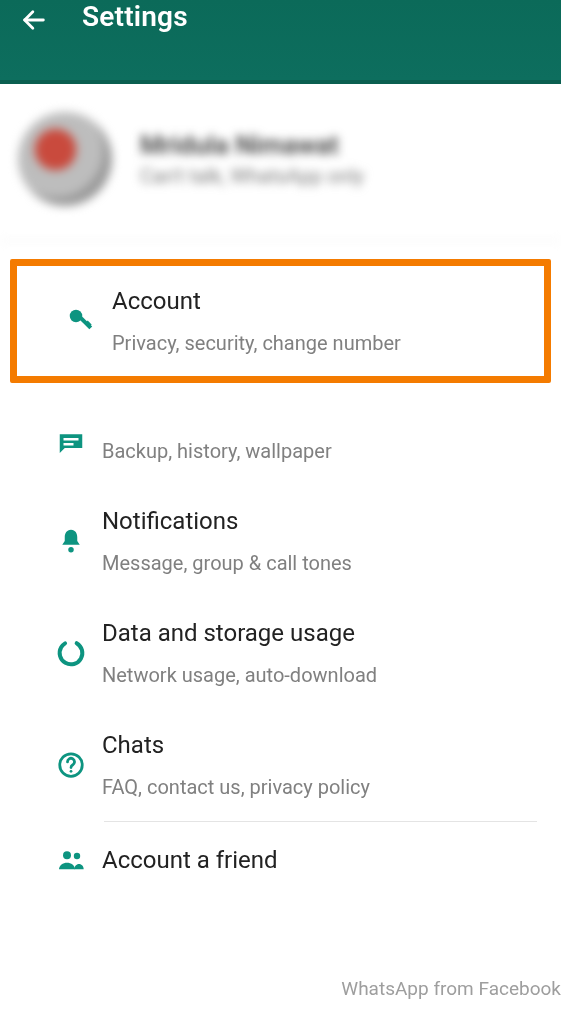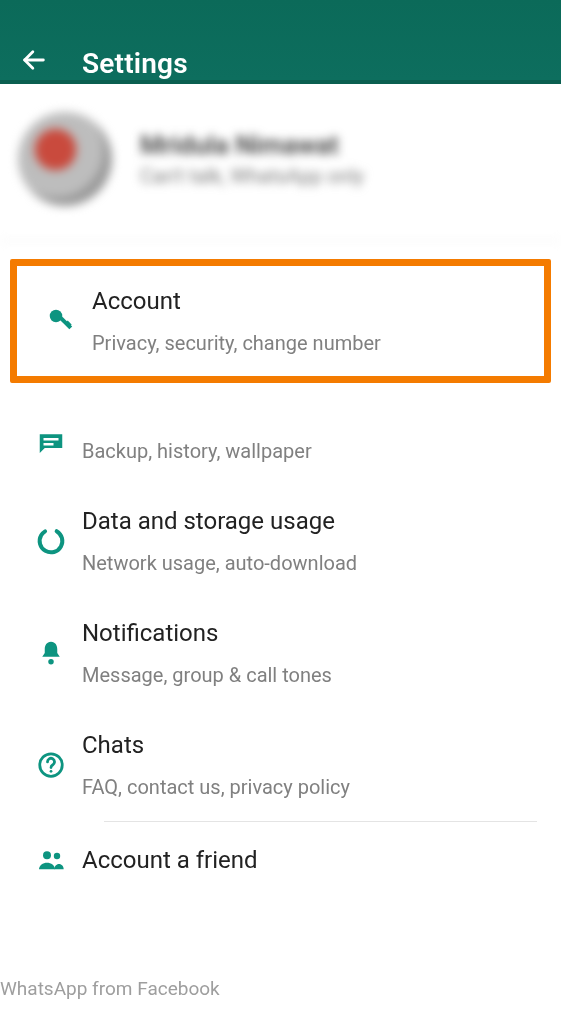--- a/index.html
+++ b/index.html
@@ -9,21 +9,21 @@
     font-family: -apple-system, Roboto, "Helvetica Neue", Arial, sans-serif;
     background: #ffffff;
     overflow: hidden;
   }
   .page { display: flex; flex-direction: column; height: 100%; }
   .appbar {
     background: #0d6e5e;
     background: linear-gradient(#0b6a59, #0d6e5e);
     height: 84px;
     display: flex;
-    align-items: flex-end;
+    align-items: flex-start;
     padding: 0 14px;
     border-bottom: 4px solid #0a5f50;
   }
   .appbar .back { width: 40px; height: 40px; display:flex; align-items:center; justify-content:center; color:#fff; }
   .appbar .title {
     color: #fff;
     font-size: 28px;
     font-weight: 600;
     margin-left: 28px;
     letter-spacing: .2px;
@@ -42,41 +42,41 @@
     flex: none;
   }
   .profile-text { margin-left: 28px; }
   .profile-name { font-size: 26px; color:#444; font-weight: 600; }
   .profile-status { font-size: 20px; color:#7a7a7a; margin-top: 4px; }
 
   .settings-list { padding-top: 12px; }
   .item {
     display:flex;
     align-items:center;
-    padding: 22px 18px 22px 20px;
+    padding: 22px 18px 22px 40px;
     position: relative;
   }
   .item .icon-col { width: 62px; display:flex; justify-content:center; align-items:center; color:#0d7f6e; }
   .item .text-col { flex:1; }
   .item .title-line { font-size: 24px; color:#222; }
   .item .subtitle-line { font-size: 20px; color:#808080; margin-top: 16px; }
 
   .highlight-frame {
     outline: 7px solid #f47b00;
     outline-offset: -7px;
     padding-top: 28px;
     padding-bottom: 28px;
     margin: 6px 10px 18px 10px;
     border-radius: 2px;
   }
 
   .divider { height:1px; background:#e4e4e4; margin-left: 104px; margin-right: 24px; }
 
   .footer {
-    text-align:left;
+    text-align:right;
     color:#9e9e9e;
     font-size: 19px;
     padding-bottom: 24px;
     margin-top: auto;
   }
 
   svg { display:block; }
 </style>
 </head>
 <body>
@@ -125,40 +125,40 @@
           <rect x="6" y="12" width="8" height="2" fill="#ffffff"></rect>
         </svg>
       </div>
       <div class="text-col">
         <div class="subtitle-line">Backup, history, wallpaper</div>
       </div>
     </div>
 
     <div class="item">
       <div class="icon-col">
-        <svg width="32" height="32" viewBox="0 0 24 24" fill="none" stroke="#0d9480" stroke-width="3">
-          <circle cx="12" cy="12" r="8.5" stroke-dasharray="44 12" stroke-linecap="round" transform="rotate(-60 12 12)"></circle>
-        </svg>
-      </div>
-      <div class="text-col">
-        <div class="title-line">Data and storage usage</div>
-        <div class="subtitle-line">Network usage, auto-download</div>
-      </div>
-    </div>
-
-    <div class="item">
-      <div class="icon-col">
         <svg width="30" height="30" viewBox="0 0 24 24" fill="#0d9480">
           <path d="M12 3 c3.5 0 5 3 5 6 v3 l2 3 h-14 l2 -3 v-3 c0 -3 1.5 -6 5 -6 z"></path>
           <circle cx="12" cy="19" r="2.2"></circle>
         </svg>
       </div>
       <div class="text-col">
         <div class="title-line">Notifications</div>
         <div class="subtitle-line">Message, group &amp; call tones</div>
+      </div>
+    </div>
+
+    <div class="item">
+      <div class="icon-col">
+        <svg width="32" height="32" viewBox="0 0 24 24" fill="none" stroke="#0d9480" stroke-width="3">
+          <circle cx="12" cy="12" r="8.5" stroke-dasharray="44 12" stroke-linecap="round" transform="rotate(-60 12 12)"></circle>
+        </svg>
+      </div>
+      <div class="text-col">
+        <div class="title-line">Data and storage usage</div>
+        <div class="subtitle-line">Network usage, auto-download</div>
       </div>
     </div>
 
     <div class="item">
       <div class="icon-col">
         <svg width="30" height="30" viewBox="0 0 24 24" fill="none" stroke="#0d9480" stroke-width="2.2">
           <circle cx="12" cy="12" r="9"></circle>
           <path d="M9.2 9.5 a2.8 2.8 0 1 1 4.3 2.3 c-1 .7 -1.5 1.2 -1.5 2.2" stroke-linecap="round"></path>
           <circle cx="12" cy="17" r="1.1" fill="#0d9480" stroke="none"></circle>
         </svg>

